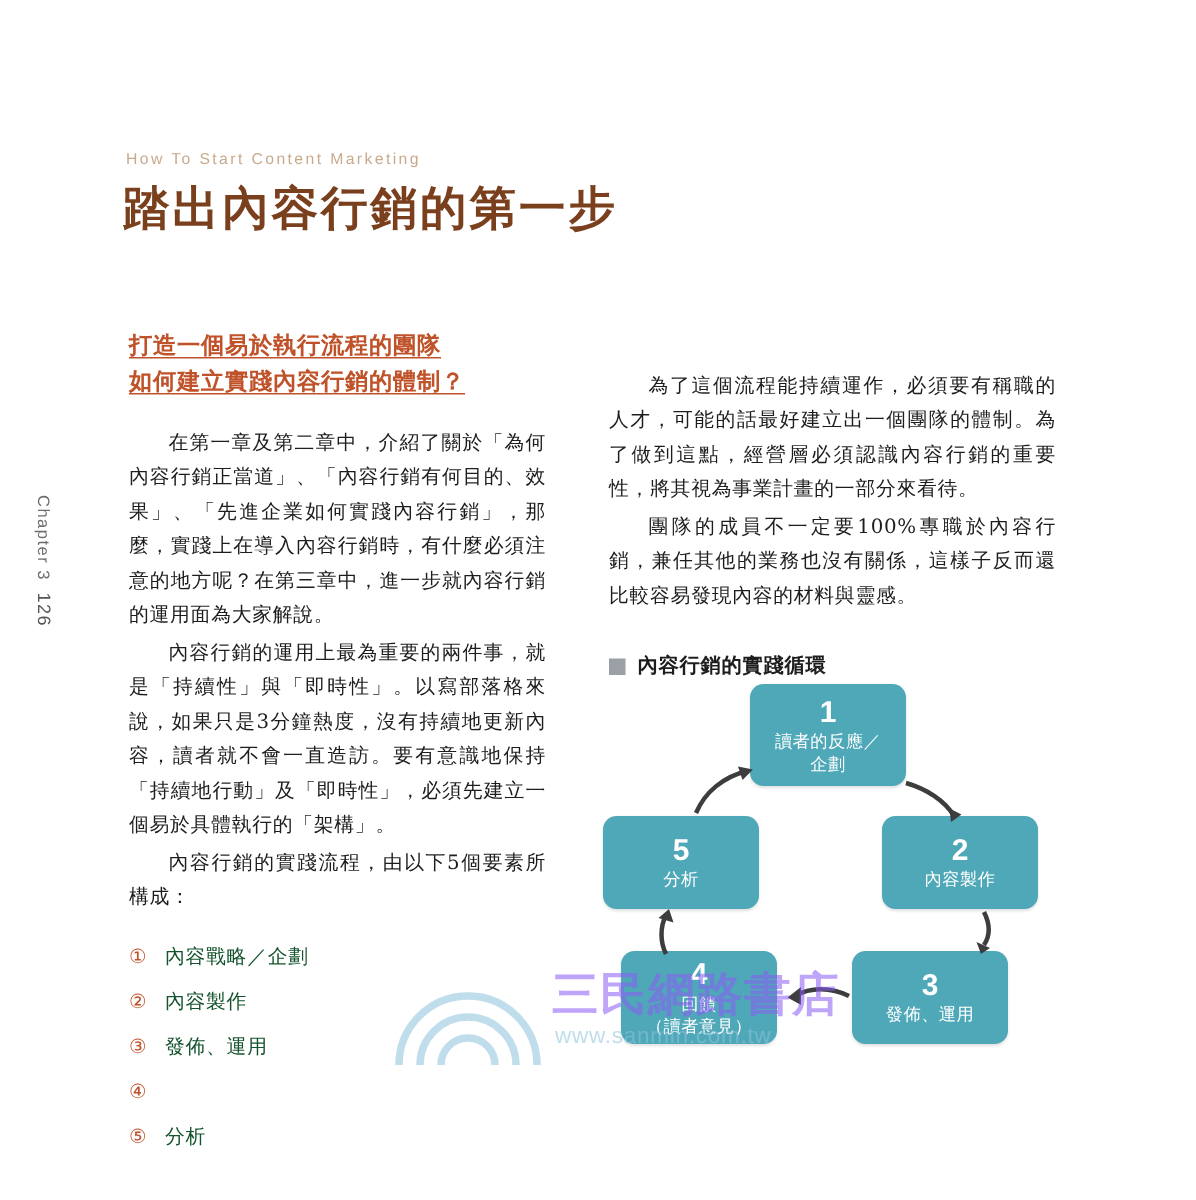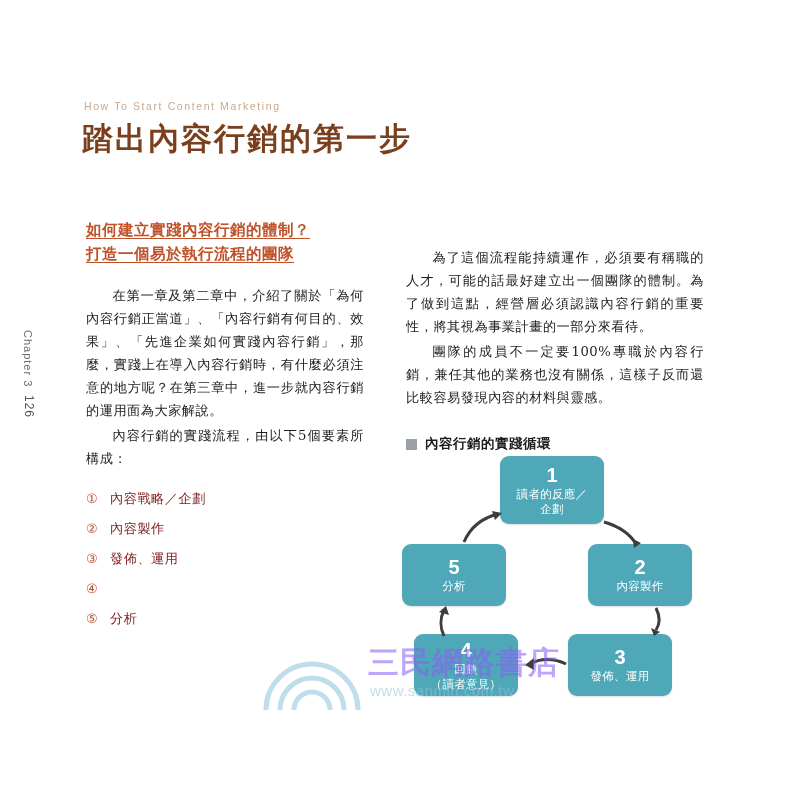--- a/index.html
+++ b/index.html
@@ -117,21 +117,21 @@
   }
   .numlist .num {
     color: #c0522a;
     font-family: "DejaVu Serif", serif;
     font-size: 13px;
     width: 24px;
     flex: 0 0 24px;
     line-height: 21px;
   }
   .numlist .txt {
-    color: #7f1d1d;
+    color: #14532d;
     font-family: "DejaVu Serif", serif;
     font-size: 13.2px;
     line-height: 21px;
     letter-spacing: 0.5px;
   }
 
   
   .fig-head {
     display: flex;
     align-items: center;
@@ -246,24 +246,25 @@
   <div class="side-marker">
     <span class="vert">Chapter 3</span>
     <span class="pageno">126</span>
   </div>
 
   <div class="eyebrow">How To Start Content Marketing</div>
   <div class="title">踏出內容行銷的第一步</div>
 
   <div class="col-left">
     <div class="subhead">
+      <span>打造一個易於執行流程的團隊</span>
       <span>如何建立實踐內容行銷的體制？</span>
-      <span>打造一個易於執行流程的團隊</span>
     </div>
     <p class="body">在第一章及第二章中，介紹了關於「為何內容行銷正當道」、「內容行銷有何目的、效果」、「先進企業如何實踐內容行銷」，那麼，實踐上在導入內容行銷時，有什麼必須注意的地方呢？在第三章中，進一步就內容行銷的運用面為大家解說。</p>
+    <p class="body">內容行銷的運用上最為重要的兩件事，就是「持續性」與「即時性」。以寫部落格來說，如果只是3分鐘熱度，沒有持續地更新內容，讀者就不會一直造訪。要有意識地保持「持續地行動」及「即時性」，必須先建立一個易於具體執行的「架構」。</p>
     <p class="body">內容行銷的實踐流程，由以下5個要素所構成：</p>
 
     <div class="numlist">
       <div class="item">
         <div class="num">①</div>
         <div class="txt">內容戰略／企劃</div>
       </div>
       <div class="item">
         <div class="num">②</div>
         <div class="txt">內容製作</div>

